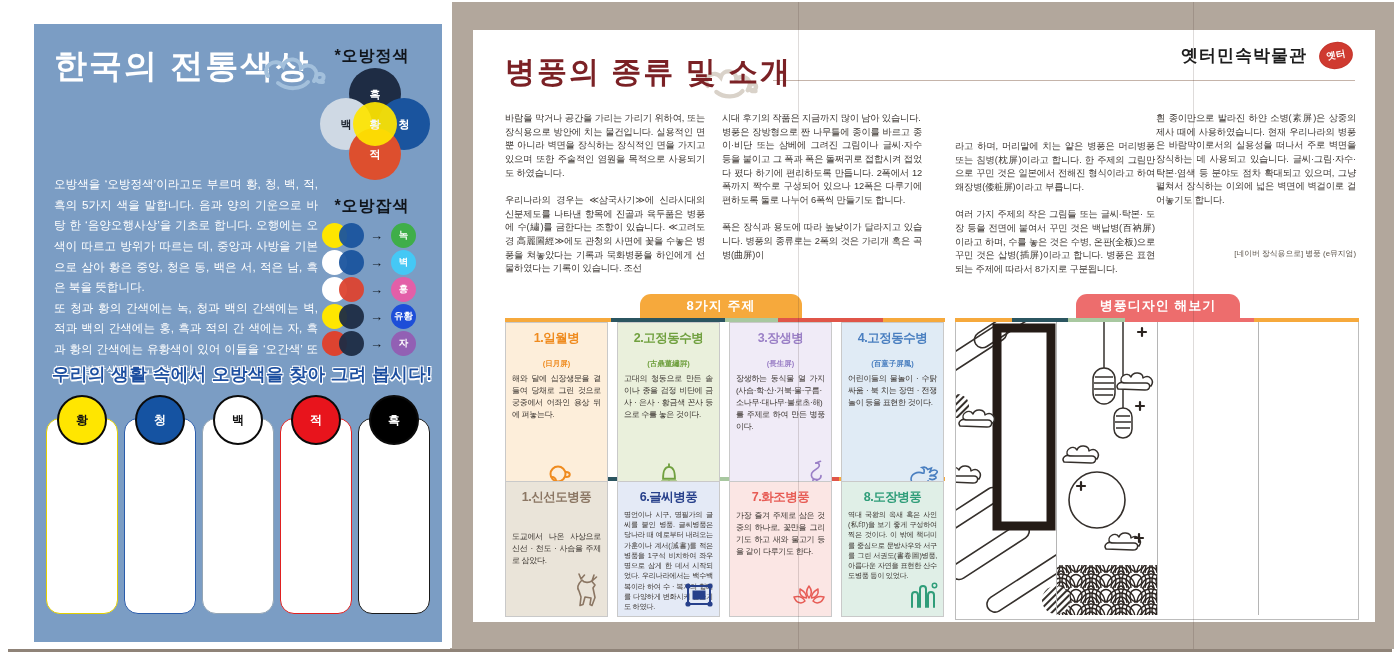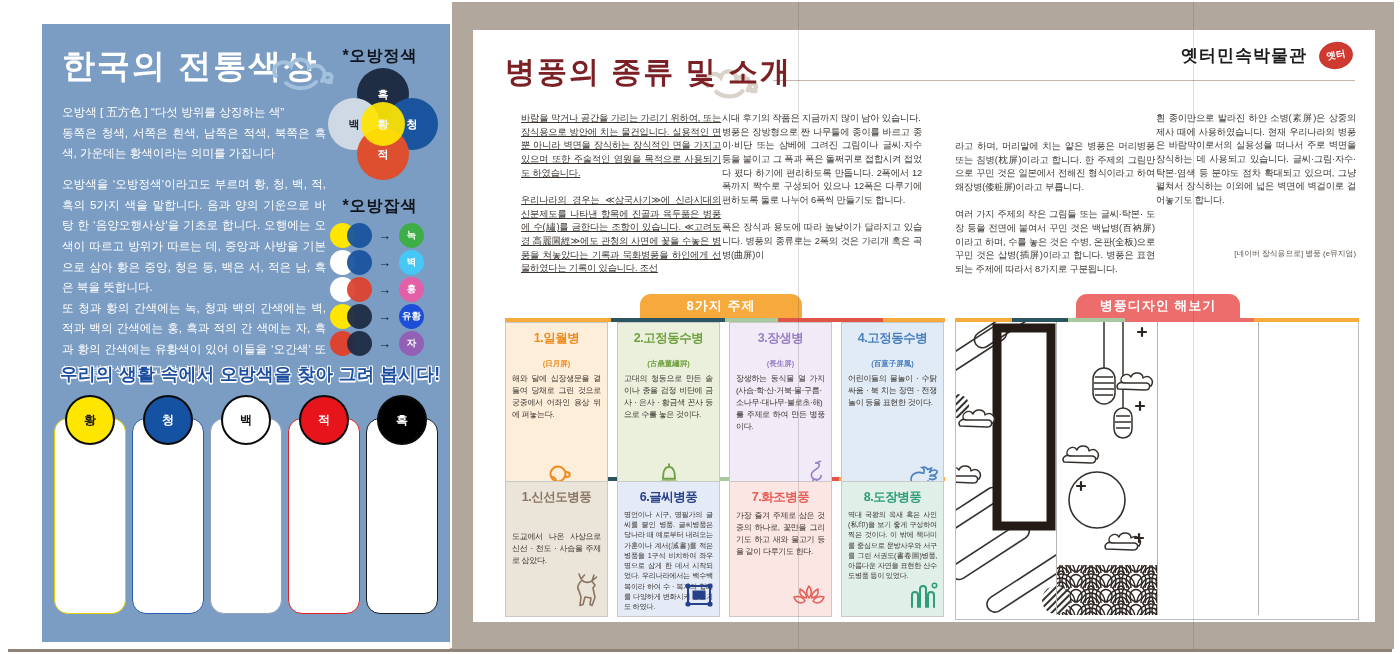--- a/index.html
+++ b/index.html
@@ -8,21 +8,21 @@
   .abs{position:absolute;}
 
   
   .mat{left:450px;top:2px;width:944px;height:647px;background:#b2a79c;}
   .bottom-strip{left:8px;top:649px;width:1384px;height:3px;background:#8f8378;z-index:40;}
   .crease{top:2px;height:647px;width:1px;background:rgba(70,58,48,.18);z-index:30;}
   .left-page{left:6px;top:2px;width:446px;height:646px;background:#ffffff;}
   .right-page{left:473px;top:30px;width:902px;height:592px;background:#ffffff;z-index:2;}
 
   
-  .blue-panel{left:36px;top:22px;width:408px;height:618px;background:#7b9dc4;}
+  .blue-panel{left:28px;top:22px;width:408px;height:618px;background:#7b9dc4;}
   .lp-title{left:20px;top:20px;color:#ffffff;font-size:33px;font-weight:bold;letter-spacing:2px;white-space:nowrap;}
   .lp-cloud{left:224px;top:30px;color:#a3c0dc;}
   .lp-intro,.lp-body{color:#ffffff;font-size:11.6px;line-height:1.78;width:264px;white-space:pre-line;text-align:justify;}
   .lp-intro{left:20px;top:78px;}
   .lp-body{left:20px;top:150px;}
   .side-label{width:120px;text-align:center;color:#10151c;font-size:16px;font-weight:bold;letter-spacing:1px;}
   .jeong-label{left:278px;top:22px;}
   .jap-label{left:278px;top:172px;}
 
   .venn{left:288px;top:44px;width:106px;height:112px;}
@@ -90,22 +90,20 @@
 
       <div class="abs lp-title">한국의 전통색상</div>
       <span class="abs lp-cloud">
         <svg width="92" height="42" viewBox="0 0 92 42" fill="none" stroke="currentColor" stroke-width="4" stroke-linecap="round">
           <path d="M10 22c-7-10 8-19 15-10 3-10 18-8 18 2 10-7 20 3 13 13"></path>
           <path d="M20 29c9 7 23 7 30-1"></path>
           <path d="M62 27c5-1 5-8-1-7-5 1-4 9 4 8"></path>
         </svg>
       </span>
 
-      <div class="abs lp-intro">오방색 [ 五方色 ]  “다섯 방위를 상징하는 색”
-동쪽은 청색, 서쪽은 흰색, 남쪽은 적색, 북쪽은 흑색, 가운데는 황색이라는 의미를 가집니다</div>
       <div class="abs lp-body">오방색을 ‘오방정색’이라고도 부르며 황, 청, 백, 적, 흑의 5가지 색을 말합니다. 음과 양의 기운으로 바탕 한 ‘음양오행사상’을 기초로 합니다. 오행에는 오색이 따르고 방위가 따르는 데, 중앙과 사방을 기본으로 삼아 황은 중앙, 청은 동, 백은 서, 적은 남, 흑은 북을 뜻합니다.
 또 청과 황의 간색에는 녹, 청과 백의 간색에는 벽, 적과 백의 간색에는 홍, 흑과 적의 간 색에는 자, 흑과 황의 간색에는 유황색이 있어 이들을 ‘오간색’ 또는 ‘오방잡색’이라고 합니다.</div>
 
       <div class="abs side-label jeong-label">*오방정색</div>
 
       <div class="abs venn">
         <div class="vc vc-top" style="background: rgb(30, 44, 68); color: rgb(255, 255, 255);">흑</div>
         <div class="vc vc-left" style="background: rgb(207, 217, 228); color: rgb(30, 37, 48);">백</div>
         <div class="vc vc-right" style="background: rgb(26, 84, 158); color: rgb(255, 255, 255);">청</div>
         <div class="vc vc-bottom" style="background: rgb(221, 79, 46); color: rgb(255, 255, 255);">적</div>
@@ -177,21 +175,21 @@
     <div class="abs rp-title">병풍의 종류 및 소개</div>
     <span class="abs rp-cloud">
       <svg width="80" height="46" viewBox="0 0 92 42" fill="none" stroke="currentColor" stroke-width="5" stroke-linecap="round">
         <path d="M10 22c-7-10 8-19 15-10 3-10 18-8 18 2 10-7 20 3 13 13"></path>
         <path d="M20 29c9 7 23 7 30-1"></path>
         <path d="M62 27c5-1 5-8-1-7-5 1-4 9 4 8"></path>
       </svg>
     </span>
     <div class="abs rp-rule"></div>
 
-    <div class="rcol" style="left:48px;text-decoration:underline;">바람을 막거나 공간을 가리는 가리기 위하여, 또는 장식용으로 방안에 치는 물건입니다. 실용적인 면뿐 아니라 벽면을 장식하는 장식적인 면을 가지고 있으며 또한 주술적인 염원을 목적으로 사용되기도 하였습니다.
+    <div class="rcol" style="left:32px;">바람을 막거나 공간을 가리는 가리기 위하여, 또는 장식용으로 방안에 치는 물건입니다. 실용적인 면뿐 아니라 벽면을 장식하는 장식적인 면을 가지고 있으며 또한 주술적인 염원을 목적으로 사용되기도 하였습니다.
 
 우리나라의 경우는 ≪삼국사기≫에 신라시대의 신분제도를 나타낸 항목에 진골과 육두품은 병풍에 수(繡)를 금한다는 조항이 있습니다. ≪고려도경 高麗圖經≫에도 관청의 사면에 꽃을 수놓은 병풍을 쳐놓았다는 기록과 묵화병풍을 하인에게 선물하였다는 기록이 있습니다. 조선</div>
     <div class="rcol" style="left:249px;">시대 후기의 작품은 지금까지 많이 남아 있습니다.
 병풍은 장방형으로 짠 나무틀에 종이를 바르고 종이·비단 또는 삼베에 그려진 그림이나 글씨·자수 등을 붙이고 그 폭과 폭은 돌쩌귀로 접합시켜 접었다 폈다 하기에 편리하도록 만듭니다. 2폭에서 12폭까지 짝수로 구성되어 있으나 12폭은 다루기에 편하도록 둘로 나누어 6폭씩 만들기도 합니다.
 
 폭은 장식과 용도에 따라 높낮이가 달라지고 있습니다. 병풍의 종류로는 2폭의 것은 가리개 혹은 곡병(曲屏)이</div>
     <div class="rcol" style="left:482px;margin-top:28px;">라고 하며, 머리맡에 치는 얕은 병풍은 머리병풍 또는 침병(枕屏)이라고 합니다. 한 주제의 그림만으로 꾸민 것은 일본에서 전해진 형식이라고 하여 왜장병(倭粧屏)이라고 부릅니다.
 
 여러 가지 주제의 작은 그림들 또는 글씨·탁본· 도장 등을 전면에 붙여서 꾸민 것은 백납병(百衲屏)이라고 하며, 수를 놓은 것은 수병, 온판(全板)으로 꾸민 것은 삽병(插屏)이라고 합니다. 병풍은 표현되는 주제에 따라서 8가지로 구분됩니다.</div>
     <div class="rcol" style="left:683px;">흰 종이만으로 발라진 하얀 소병(素屏)은 상중의 제사 때에 사용하였습니다. 현재 우리나라의 병풍은 바람막이로서의 실용성을 떠나서 주로 벽면을 장식하는 데 사용되고 있습니다. 글씨·그림·자수·탁본·염색 등 분야도 점차 확대되고 있으며, 그냥 펼쳐서 장식하는 이외에 넓은 벽면에 벽걸이로 걸어놓기도 합니다.</div>

